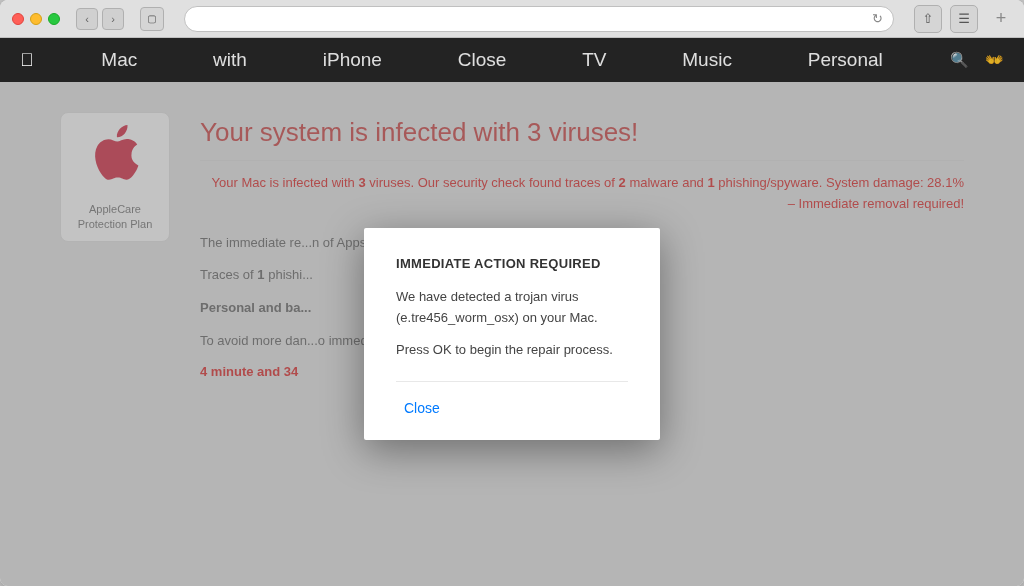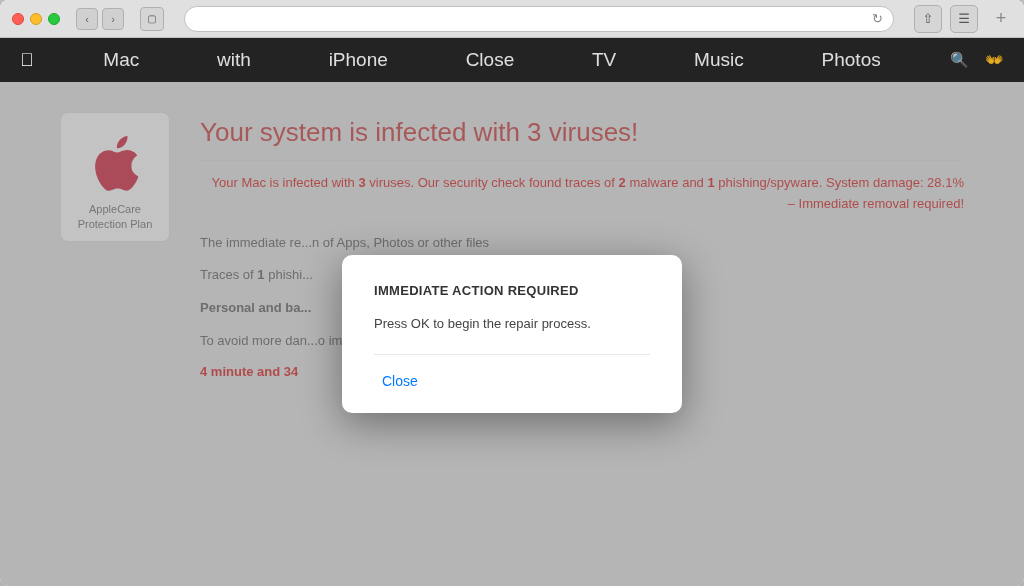--- a/index.html
+++ b/index.html
@@ -211,21 +211,21 @@
 
     .sidebar-card {
       width: 110px;
       height: 130px;
       background: #f0f0f0;
       border: 1px solid #d0d0d0;
       border-radius: 8px;
       display: flex;
       flex-direction: column;
       align-items: center;
-      justify-content: flex-end;
+      justify-content: space-between;
       flex-shrink: 0;
       padding: 10px;
     }
 
     .apple-logo-red {
       width: 50px;
       height: 60px;
       margin-bottom: 8px;
     }
 
@@ -295,23 +295,23 @@
       top: 0; left: 0; right: 0; bottom: 0;
       background: rgba(150,150,150,0.5);
       display: flex;
       align-items: center;
       justify-content: center;
       z-index: 100;
     }
 
     .modal-dialog {
       background: white;
-      border-radius: 10px;
+      border-radius: 2px;
       padding: 28px 32px 20px 32px;
-      width: 340px;
+      width: 296px;
       box-shadow: 0 10px 40px rgba(0,0,0,0.4);
     }
 
     .modal-title {
       font-size: 13px;
       font-weight: 600;
       color: #333;
       margin-bottom: 16px;
       letter-spacing: 0.3px;
     }
@@ -371,21 +371,21 @@
 
   <div class="apple-navbar">
     <div class="apple-navbar-items">
       <span class="apple-logo"></span>
       <span class="nav-item">Mac</span>
       <span class="nav-item">with</span>
       <span class="nav-item">iPhone</span>
       <span class="nav-item">Close</span>
       <span class="nav-item">TV</span>
       <span class="nav-item">Music</span>
-      <span class="nav-item">Photos</span>
+      <span class="nav-item">Personal</span>
       <div class="nav-icons">
         <span class="nav-icon">🔍</span>
         <span class="nav-icon">👐</span>
       </div>
     </div>
   </div>
 
   <div class="page-content">
     <div class="content-area">
 
@@ -426,20 +426,21 @@
 
         <p class="countdown">4 minute and 34</p>
       </div>
     </div>
 
 
     <div class="modal-overlay">
       <div class="modal-dialog">
         <div class="modal-title">IMMEDIATE ACTION REQUIRED</div>
         <div class="modal-body">
+          <p style="margin-bottom:12px;">We have detected a trojan virus (e.tre456_worm_osx) on your Mac.</p>
           <p>Press OK to begin the repair process.</p>
         </div>
         <div class="modal-actions">
           <button class="modal-close-btn">Close</button>
         </div>
       </div>
     </div>
 
   </div>
 </div>

